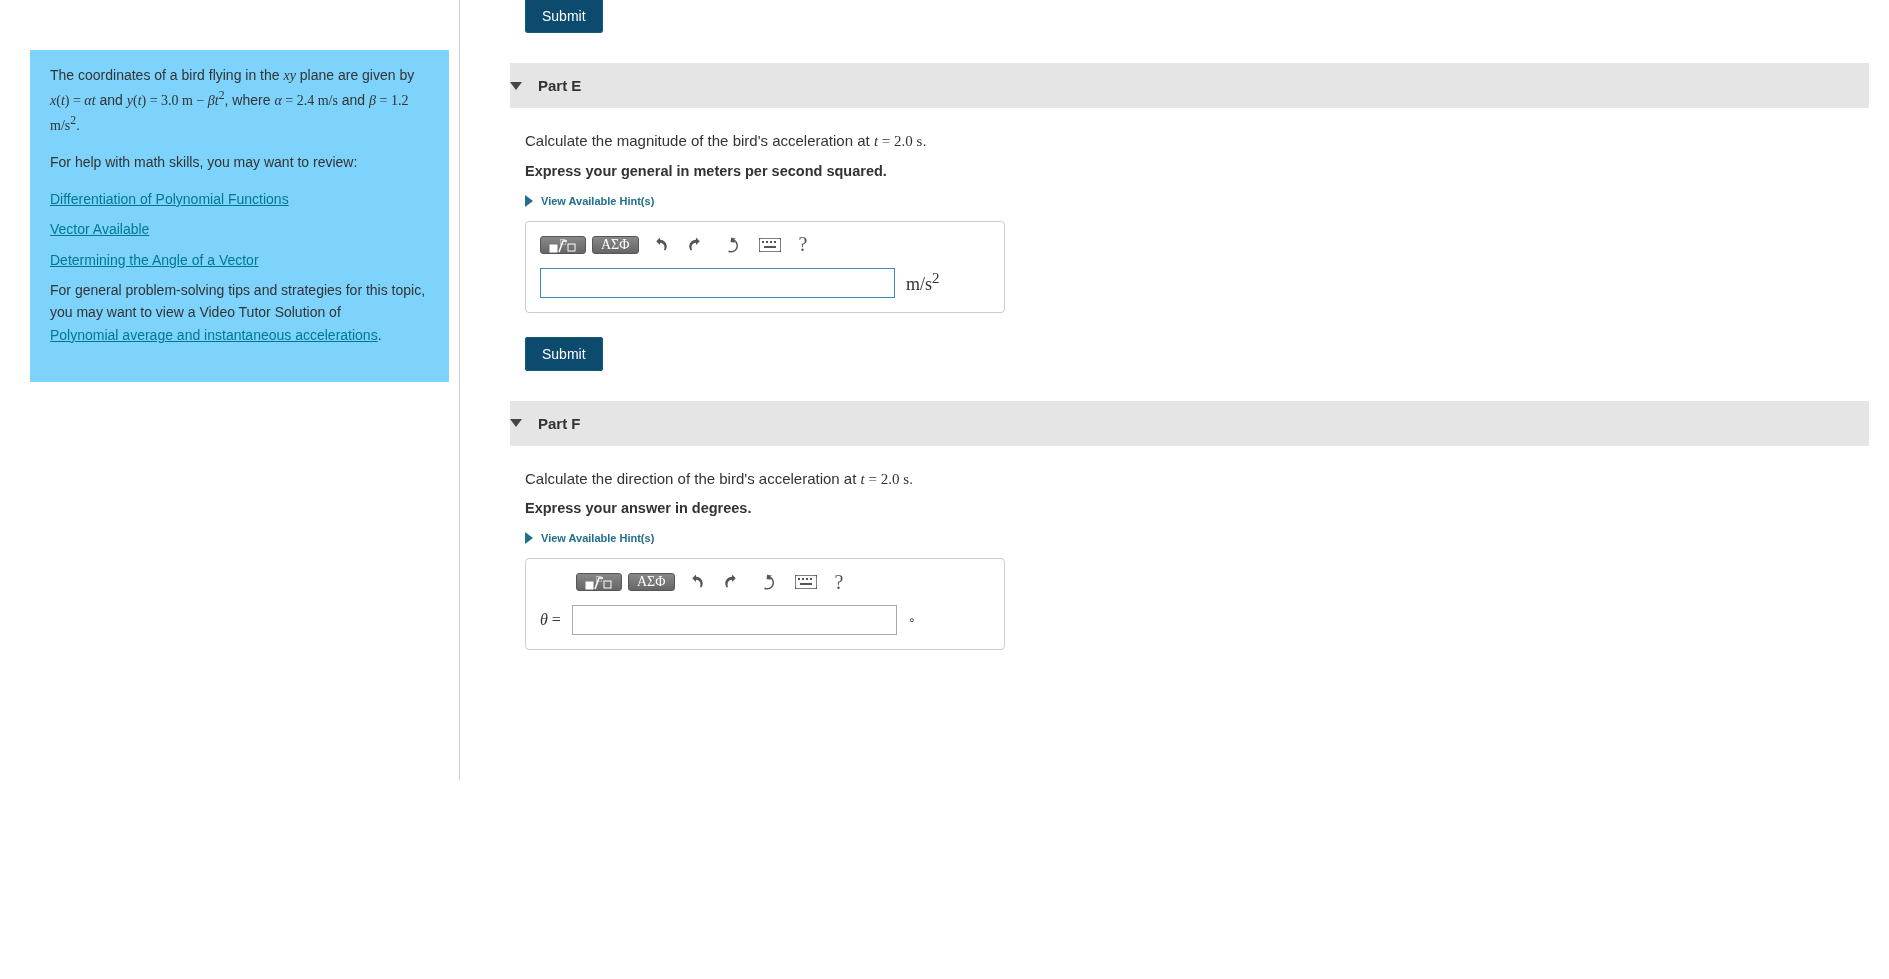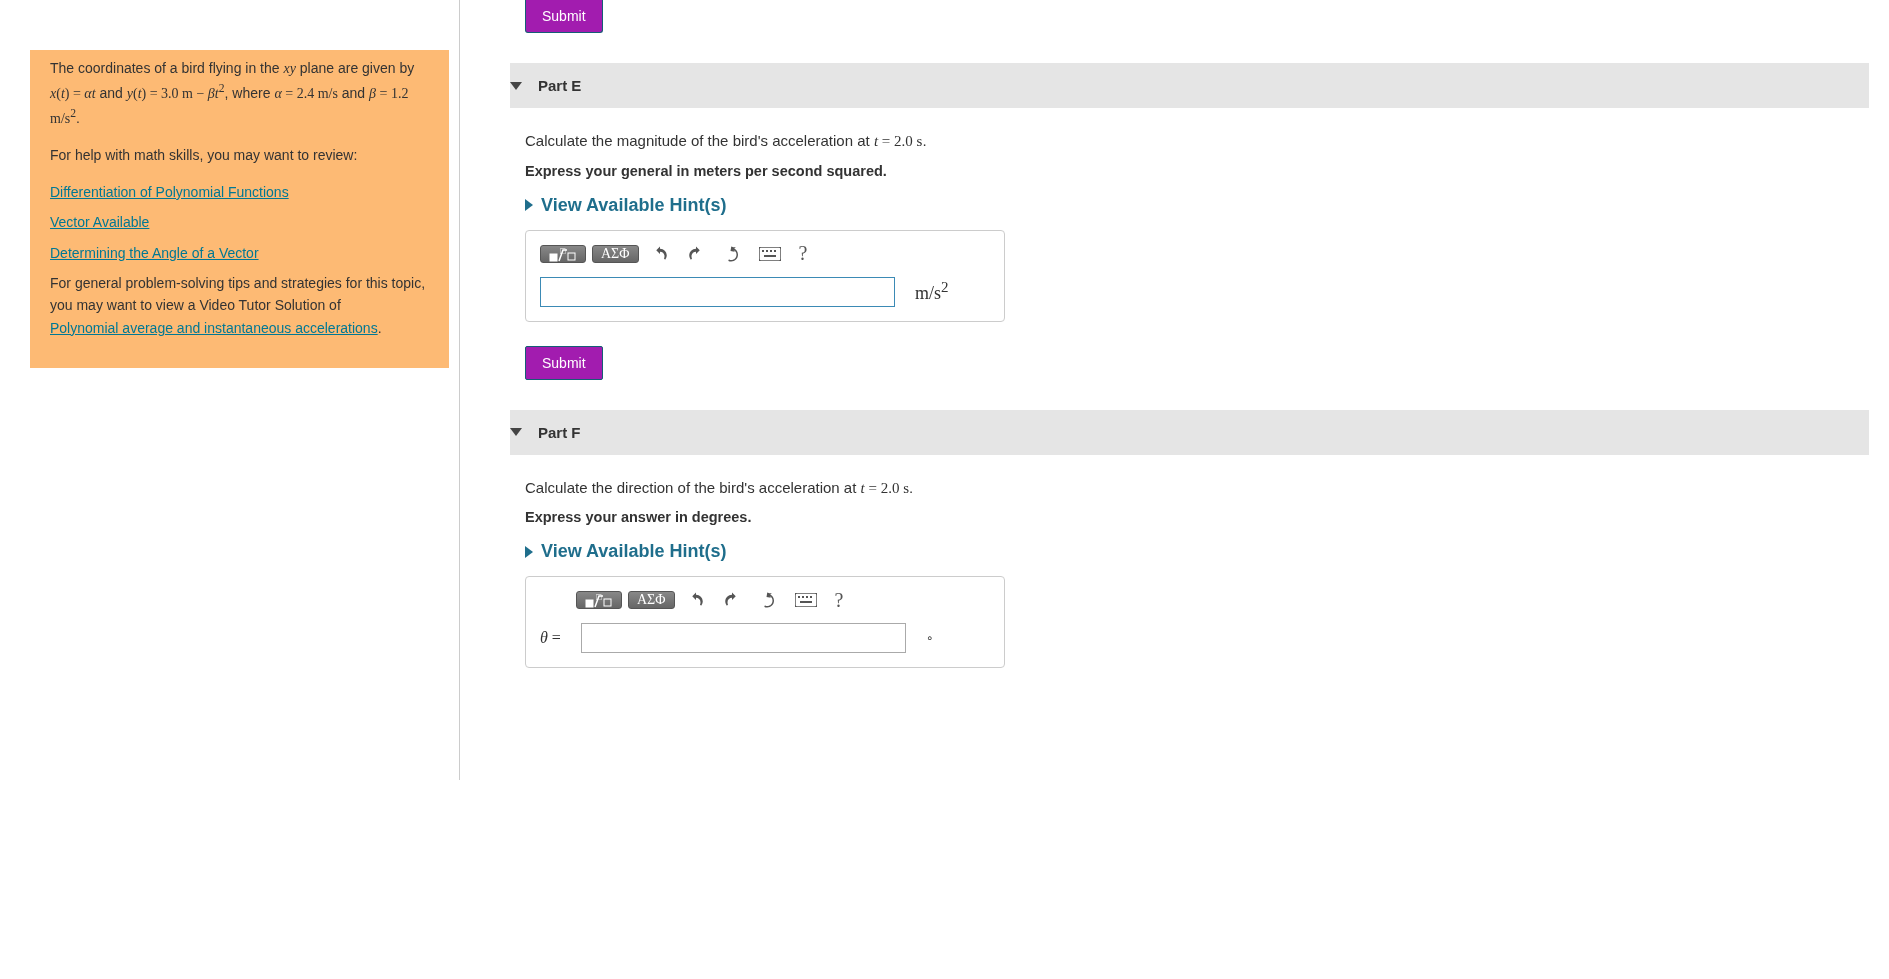--- a/index.html
+++ b/index.html
@@ -15,43 +15,43 @@
     width: 100%;
   }
   .left-panel {
     width: 460px;
     padding: 50px 10px 0 30px;
     border-right: 1px solid #ccc;
     min-height: 780px;
     box-sizing: border-box;
   }
   .problem-box {
-    background: #fdba74;
-    padding: 7px 20px;
+    background: #7dd3fc;
+    padding: 14px 20px;
     line-height: 1.6;
   }
   .problem-box p {
     margin: 0 0 14px 0;
   }
   .problem-box a {
     color: #007894;
     text-decoration: underline;
     display: inline-block;
     margin-bottom: 8px;
   }
   .math {
     font-family: "Times New Roman", serif;
   }
   .mi { font-style: italic; }
   .right-panel {
     flex: 1;
     padding: 0 20px 30px 65px;
   }
   .submit-btn {
-    background: #a21caf;
+    background: #0c4a6e;
     color: #fff;
     border: 1px solid #155e75;
     padding: 8px 16px;
     font-size: 14px;
     cursor: pointer;
     border-radius: 2px;
   }
   .top-submit {
     margin-left: 0px;
     border-radius: 0 0 3px 3px;
@@ -85,21 +85,21 @@
     margin-bottom: 10px;
   }
   .instruction {
     font-weight: bold;
     font-size: 14.5px;
     margin-bottom: 16px;
   }
   .hints-link {
     color: #1f6e8c;
     font-weight: bold;
-    font-size: 18px;
+    font-size: 11px;
     cursor: pointer;
     display: flex;
     align-items: center;
     margin-bottom: 14px;
   }
   .right-tri {
     width: 0; height: 0;
     border-top: 6px solid transparent;
     border-bottom: 6px solid transparent;
     border-left: 8px solid #1f6e8c;
@@ -137,21 +137,21 @@
     background: none;
     border: none;
     color: #555;
     font-size: 18px;
     padding: 4px 6px;
   }
   .tool-btn svg { display:block; }
   .input-row {
     display: flex;
     align-items: center;
-    gap: 20px;
+    gap: 11px;
   }
   .answer-input {
     width: 355px;
     height: 30px;
     border: 1px solid #3b8ab5;
     padding: 2px 6px;
     font-size: 14px;
     box-sizing: border-box;
   }
   .answer-input.short {

